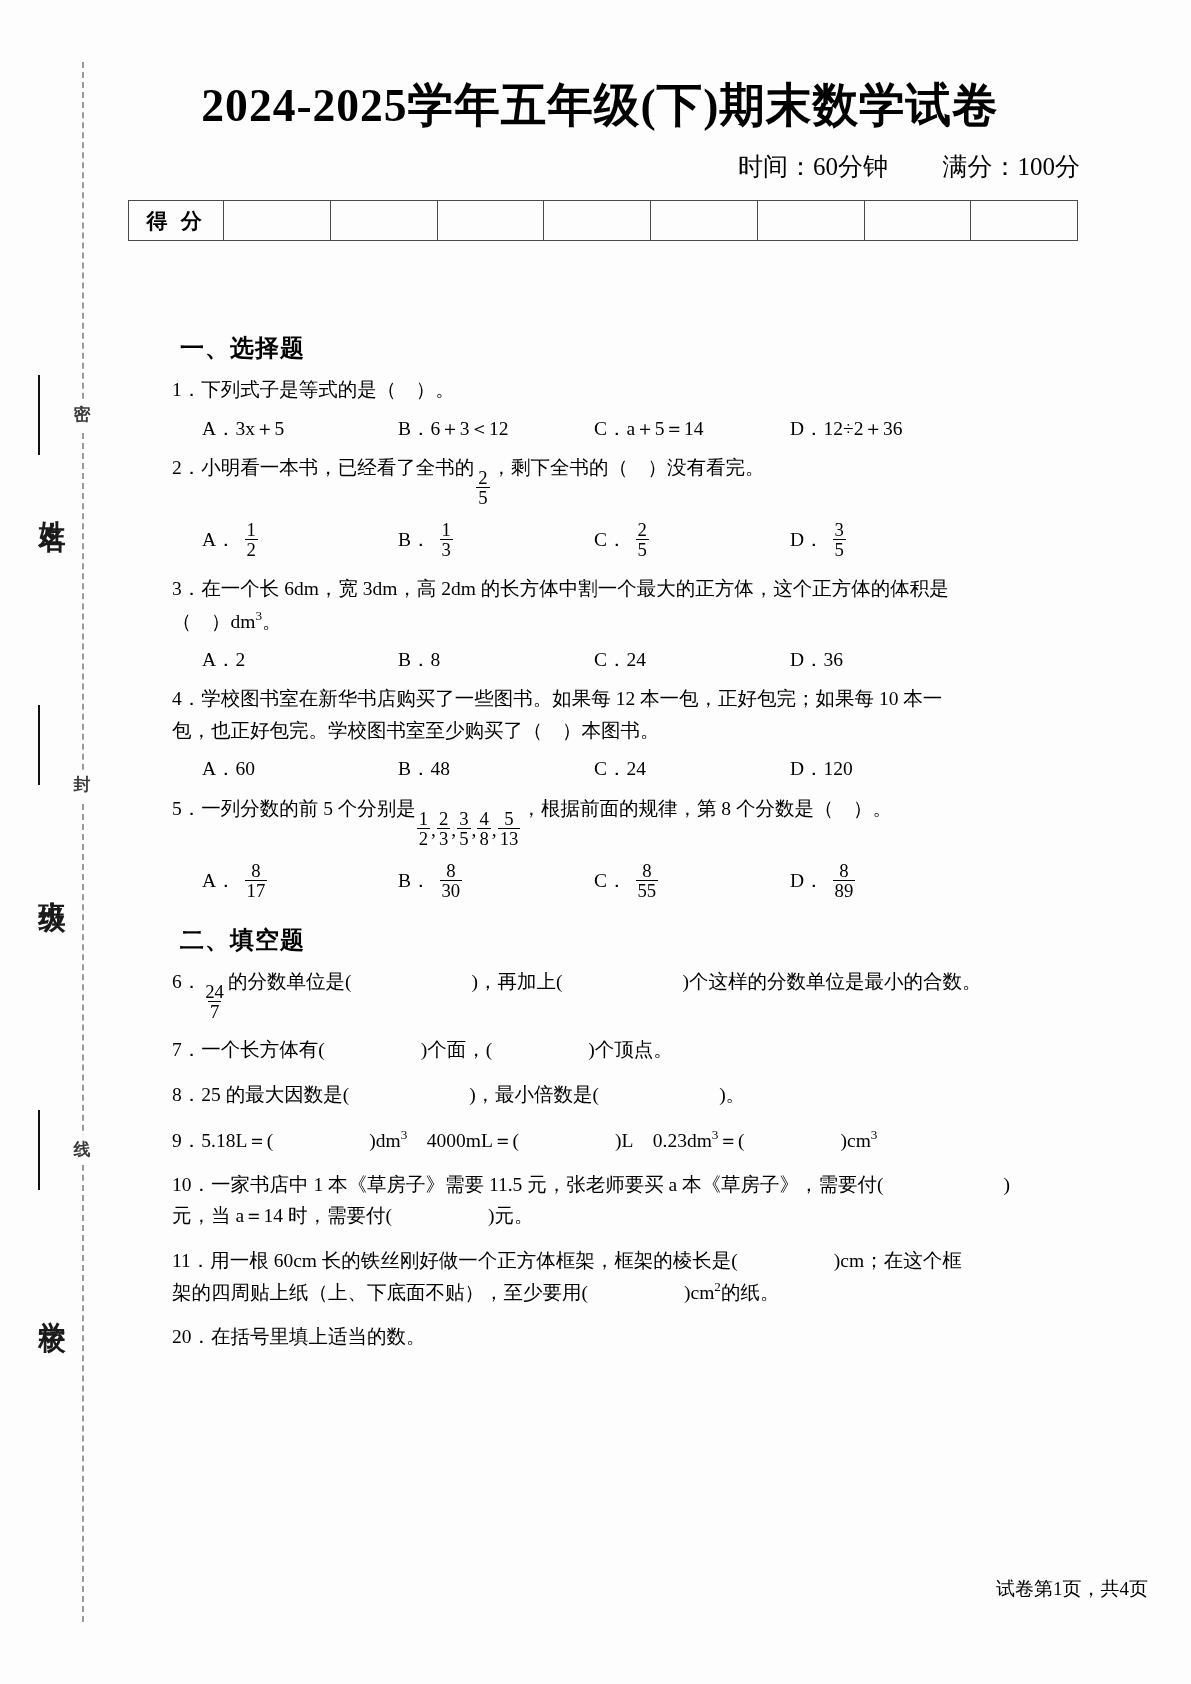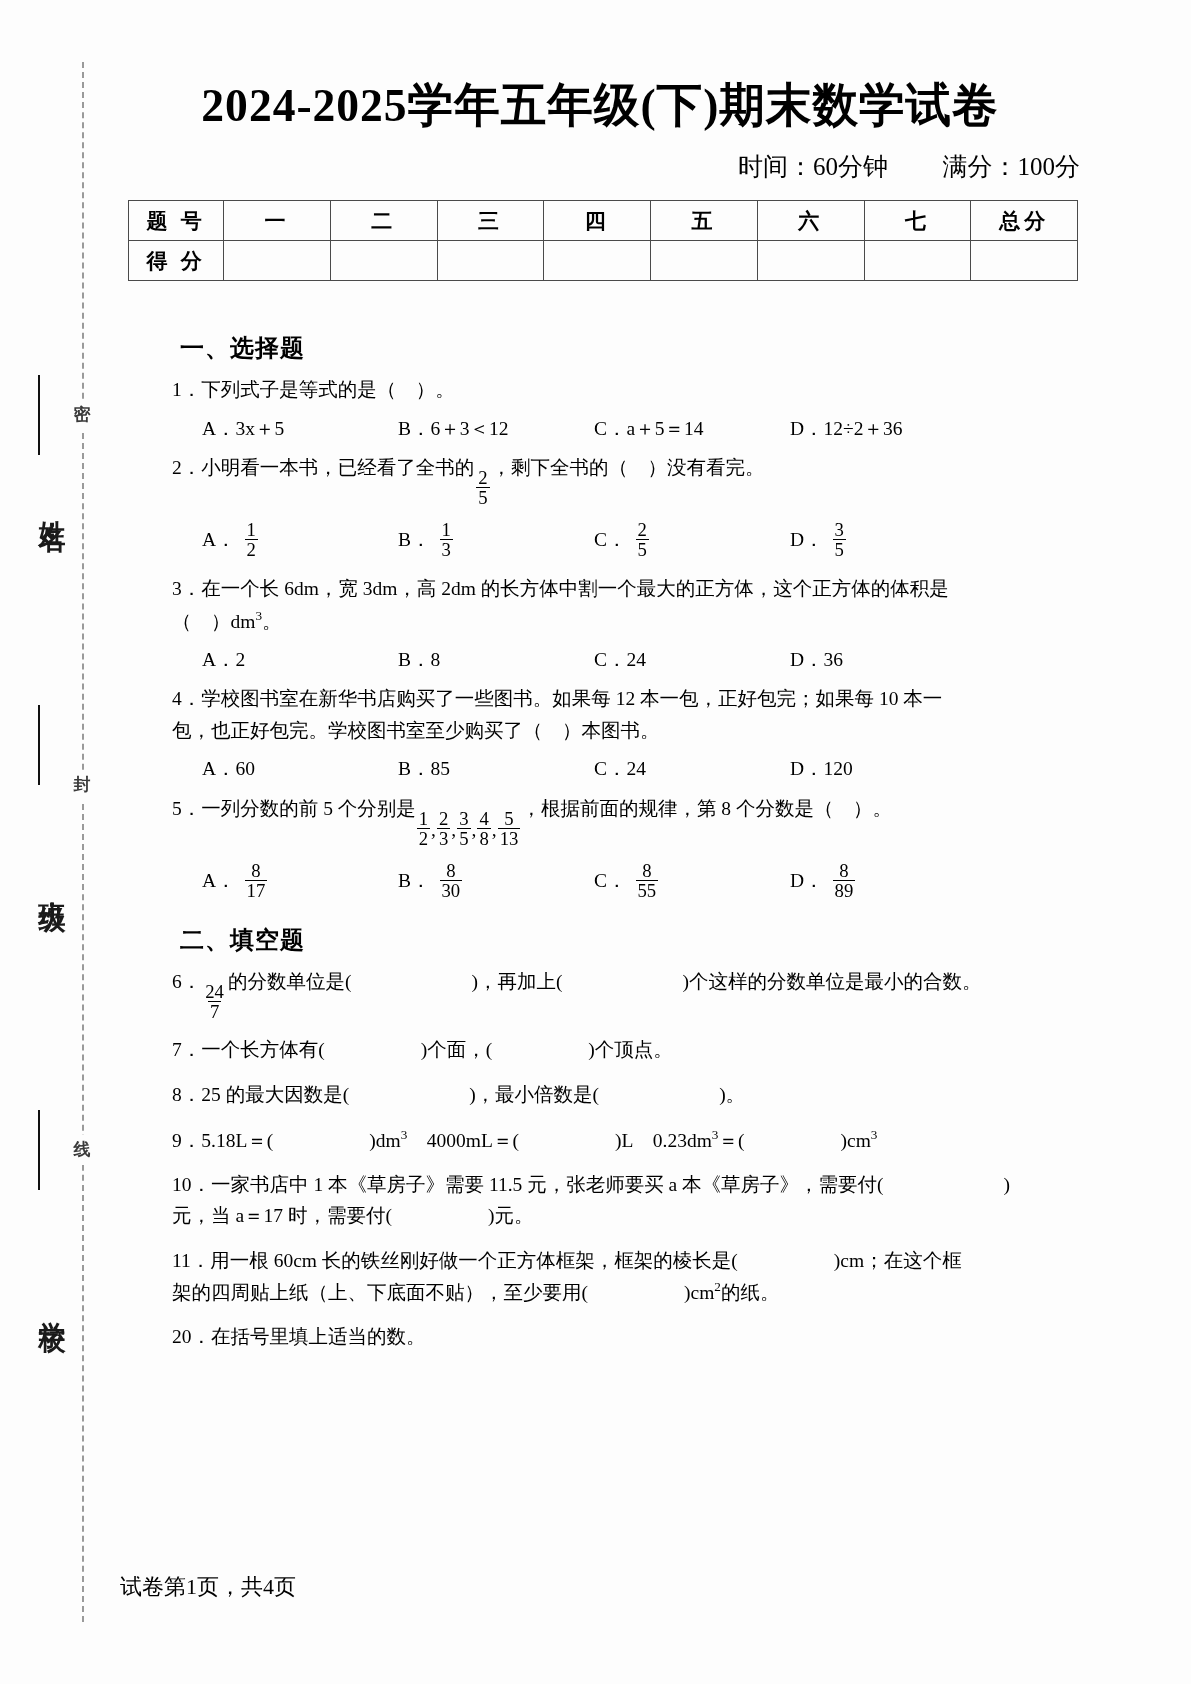--- a/index.html
+++ b/index.html
@@ -70,22 +70,22 @@
   .fseq{display:inline-flex;align-items:flex-start;vertical-align:-0.5em;}
   .fseq .frac{vertical-align:baseline;margin:0 1px;}
   .fseq .cm{align-self:flex-end;padding-bottom:2px;}
 
   .blank{display:inline-block;}
   .b-md{width:96px;}
   .b-lg{width:120px;}
 
   sup{font-size:0.68em;vertical-align:super;}
 
-  .footer{position:absolute;bottom:82px;left:0;width:1011px;text-align:left;
-    font-size:22px;}
+  .footer{position:absolute;bottom:82px;left:17px;width:1011px;text-align:right;
+    font-size:19px;}
   .q6frac{vertical-align:-0.55em;justify-content:flex-end;}
 </style>
 </head>
 <body>
 
 <div class="page">
 
   <div class="seal-strip">
     <div class="seal-dash"></div>
 
@@ -114,31 +114,20 @@
     <div class="title">2024-2025学年五年级(下)期末数学试卷</div>
 
     <div class="meta">
       <span>时间：60分钟</span>
       <span class="gap"></span>
       <span>满分：100分</span>
     </div>
 
     <table class="score">
       <tbody>
-          <tr>
-        <td class="hdr">题 号</td>
-        <td>一</td>
-        <td>二</td>
-        <td>三</td>
-        <td>四</td>
-        <td>五</td>
-        <td>六</td>
-        <td>七</td>
-        <td>总分</td>
-      </tr>
       <tr>
         <td class="hdr">得 分</td>
         <td></td>
         <td></td>
         <td></td>
         <td></td>
         <td></td>
         <td></td>
         <td></td>
         <td></td>
@@ -205,21 +194,21 @@
         <div class="o">C．24</div>
         <div class="o">D．36</div>
       </div>
 
       <div class="q">
         <div>4．学校图书室在新华书店购买了一些图书。如果每 12 本一包，正好包完；如果每 10 本一</div>
         <div>包，也正好包完。学校图书室至少购买了（　）本图书。</div>
       </div>
       <div class="opts">
         <div class="o">A．60</div>
-        <div class="o">B．85</div>
+        <div class="o">B．48</div>
         <div class="o">C．24</div>
         <div class="o">D．120</div>
       </div>
 
       <div class="q">
         <span>5．一列分数的前 5 个分别是</span><span class="fseq">
             <span class="frac">
               <span class="n">1</span>
               <span class="d">2</span>
             </span>
@@ -292,21 +281,21 @@
       <div class="q">
         <span>8．25 的最大因数是(</span><span class="blank b-lg"></span><span>)，最小倍数是(</span><span class="blank b-lg"></span><span>)。</span>
       </div>
 
       <div class="q">
         <span>9．5.18L＝(</span><span class="blank b-md"></span><span>)dm</span><sup>3</sup>&nbsp;&nbsp;&nbsp;&nbsp;<span>4000mL＝(</span><span class="blank b-md"></span><span>)L</span>&nbsp;&nbsp;&nbsp;&nbsp;<span>0.23dm</span><sup>3</sup><span>＝(</span><span class="blank b-md"></span><span>)cm</span><sup>3</sup>
       </div>
 
       <div class="q">
         <div><span>10．一家书店中 1 本《草房子》需要 11.5 元，张老师要买 a 本《草房子》，需要付(</span><span class="blank b-lg"></span><span>)</span></div>
-        <div><span>元，当 a＝17 时，需要付(</span><span class="blank b-md"></span><span>)元。</span></div>
+        <div><span>元，当 a＝14 时，需要付(</span><span class="blank b-md"></span><span>)元。</span></div>
       </div>
 
       <div class="q">
         <div><span>11．用一根 60cm 长的铁丝刚好做一个正方体框架，框架的棱长是(</span><span class="blank b-md"></span><span>)cm；在这个框</span></div>
         <div><span>架的四周贴上纸（上、下底面不贴），至少要用(</span><span class="blank b-md"></span><span>)cm</span><sup>2</sup><span>的纸。</span></div>
       </div>
 
       <div class="q">20．在括号里填上适当的数。</div>
 
     </div>

